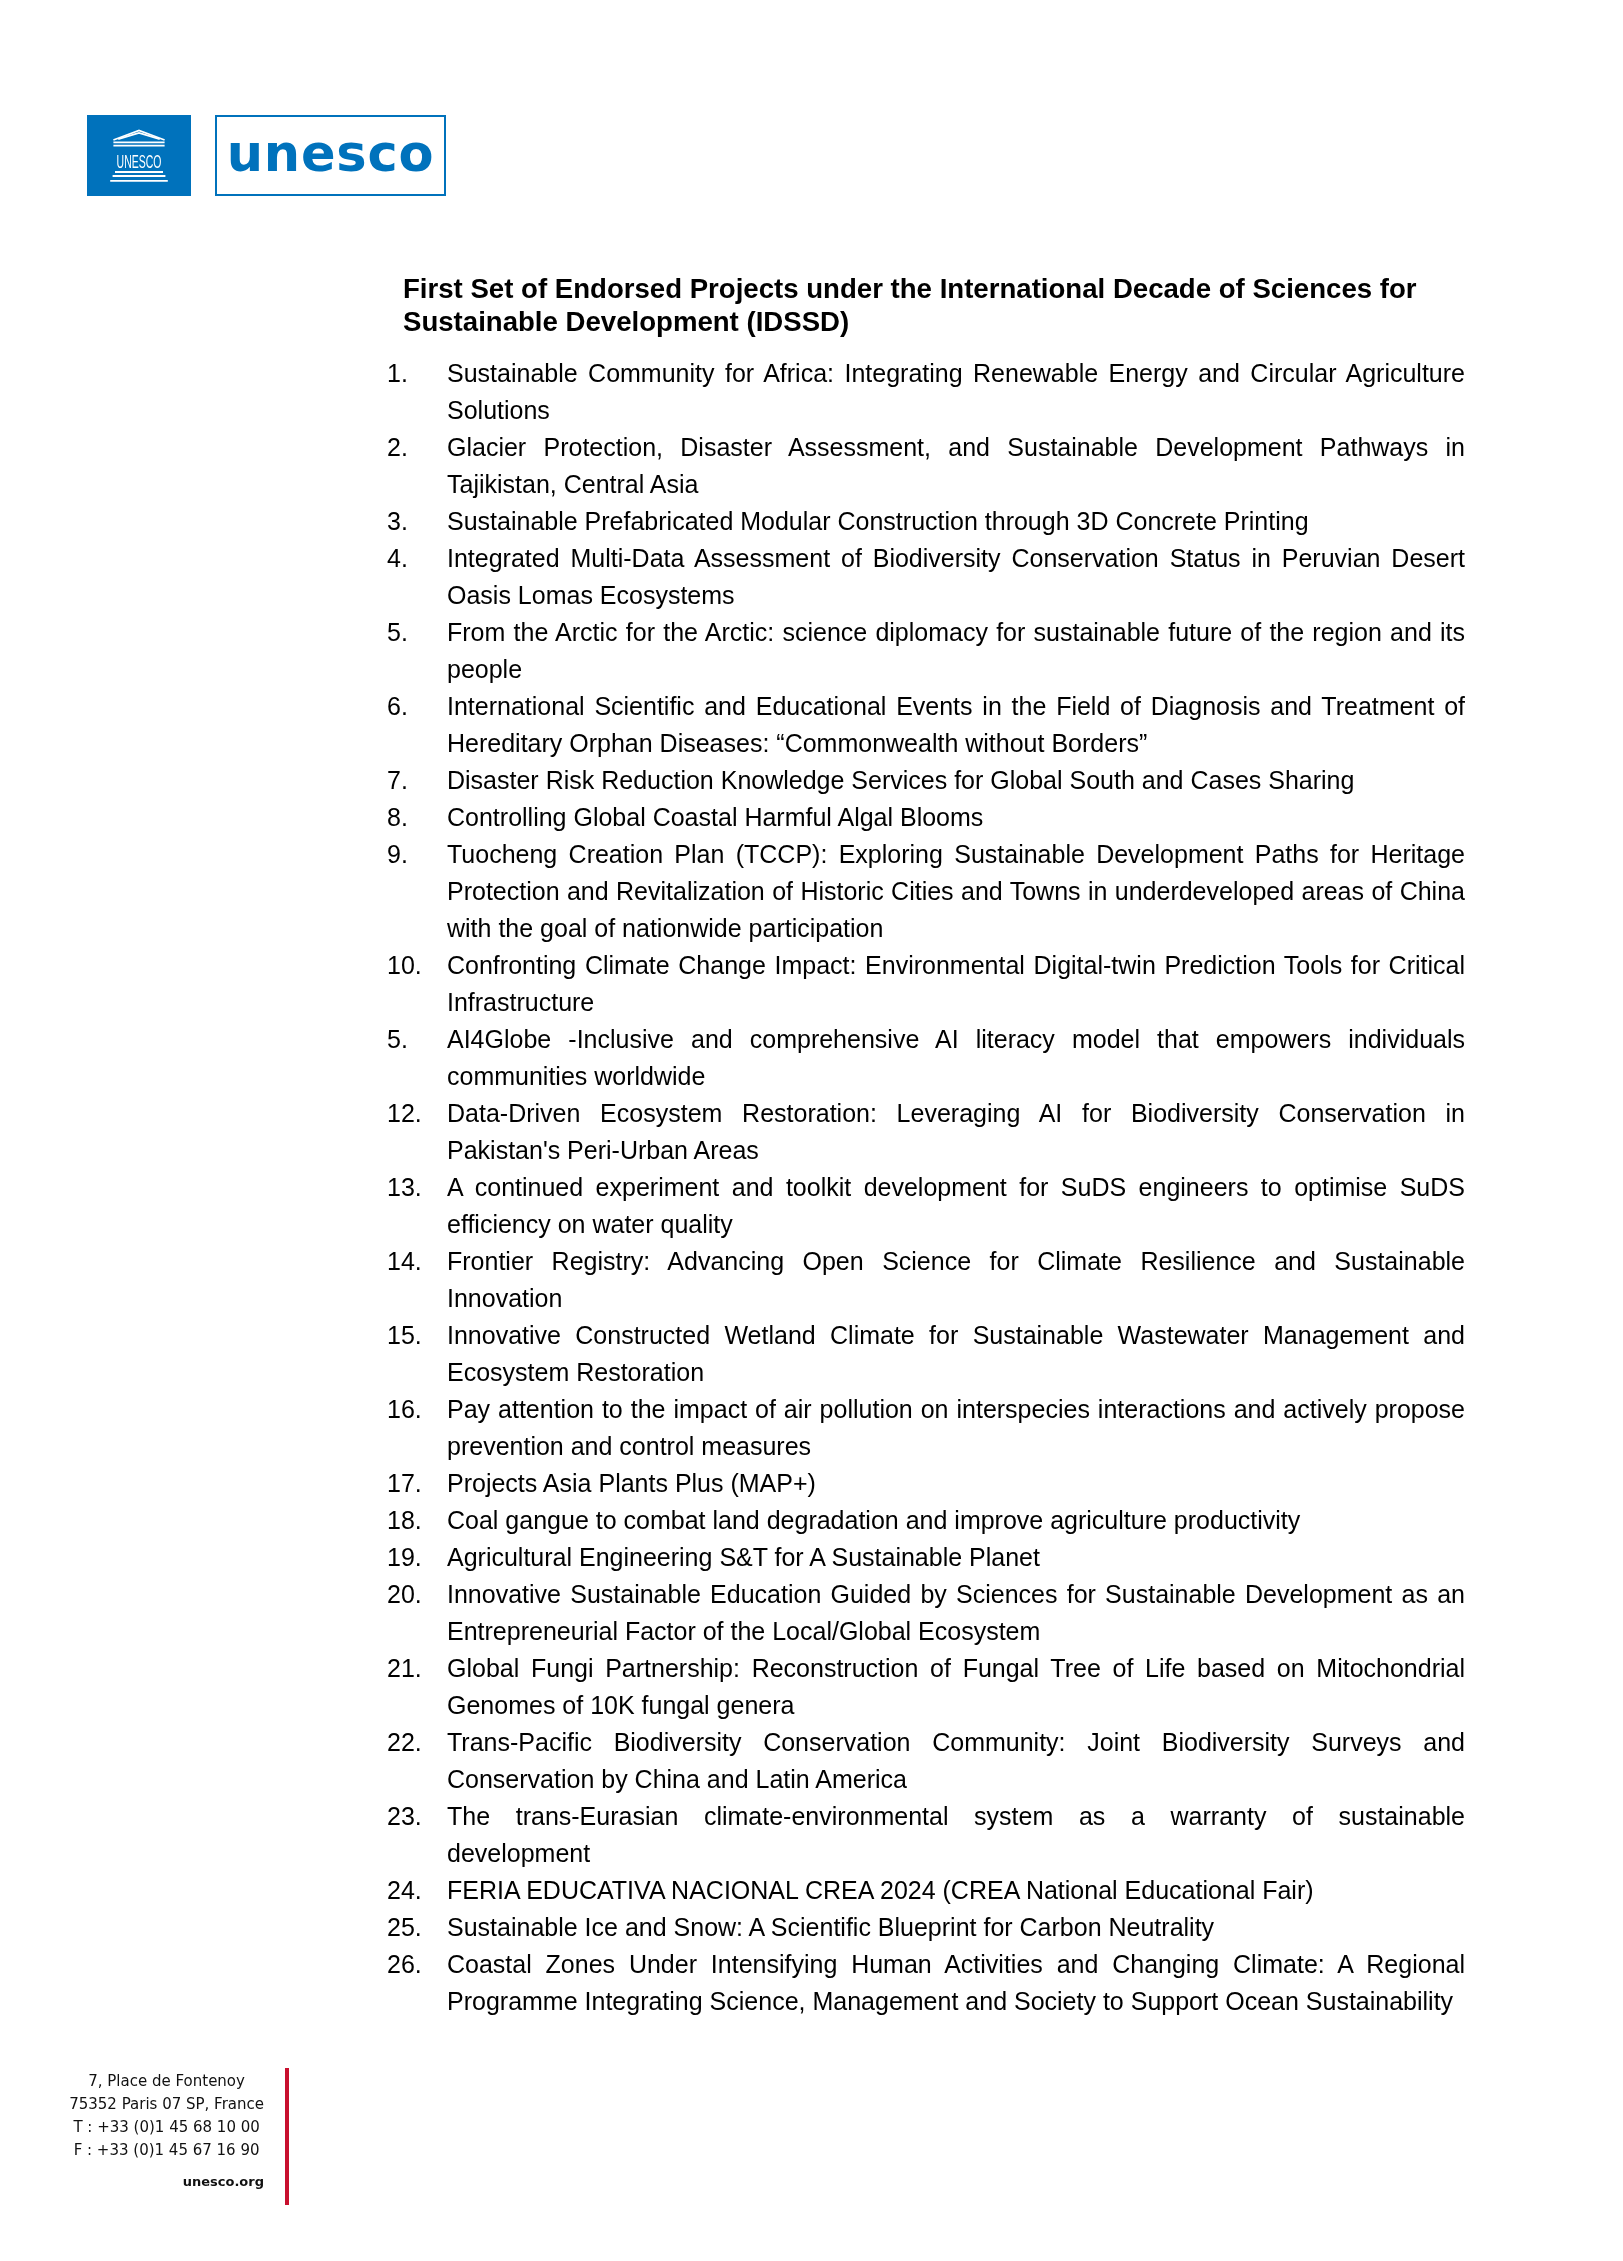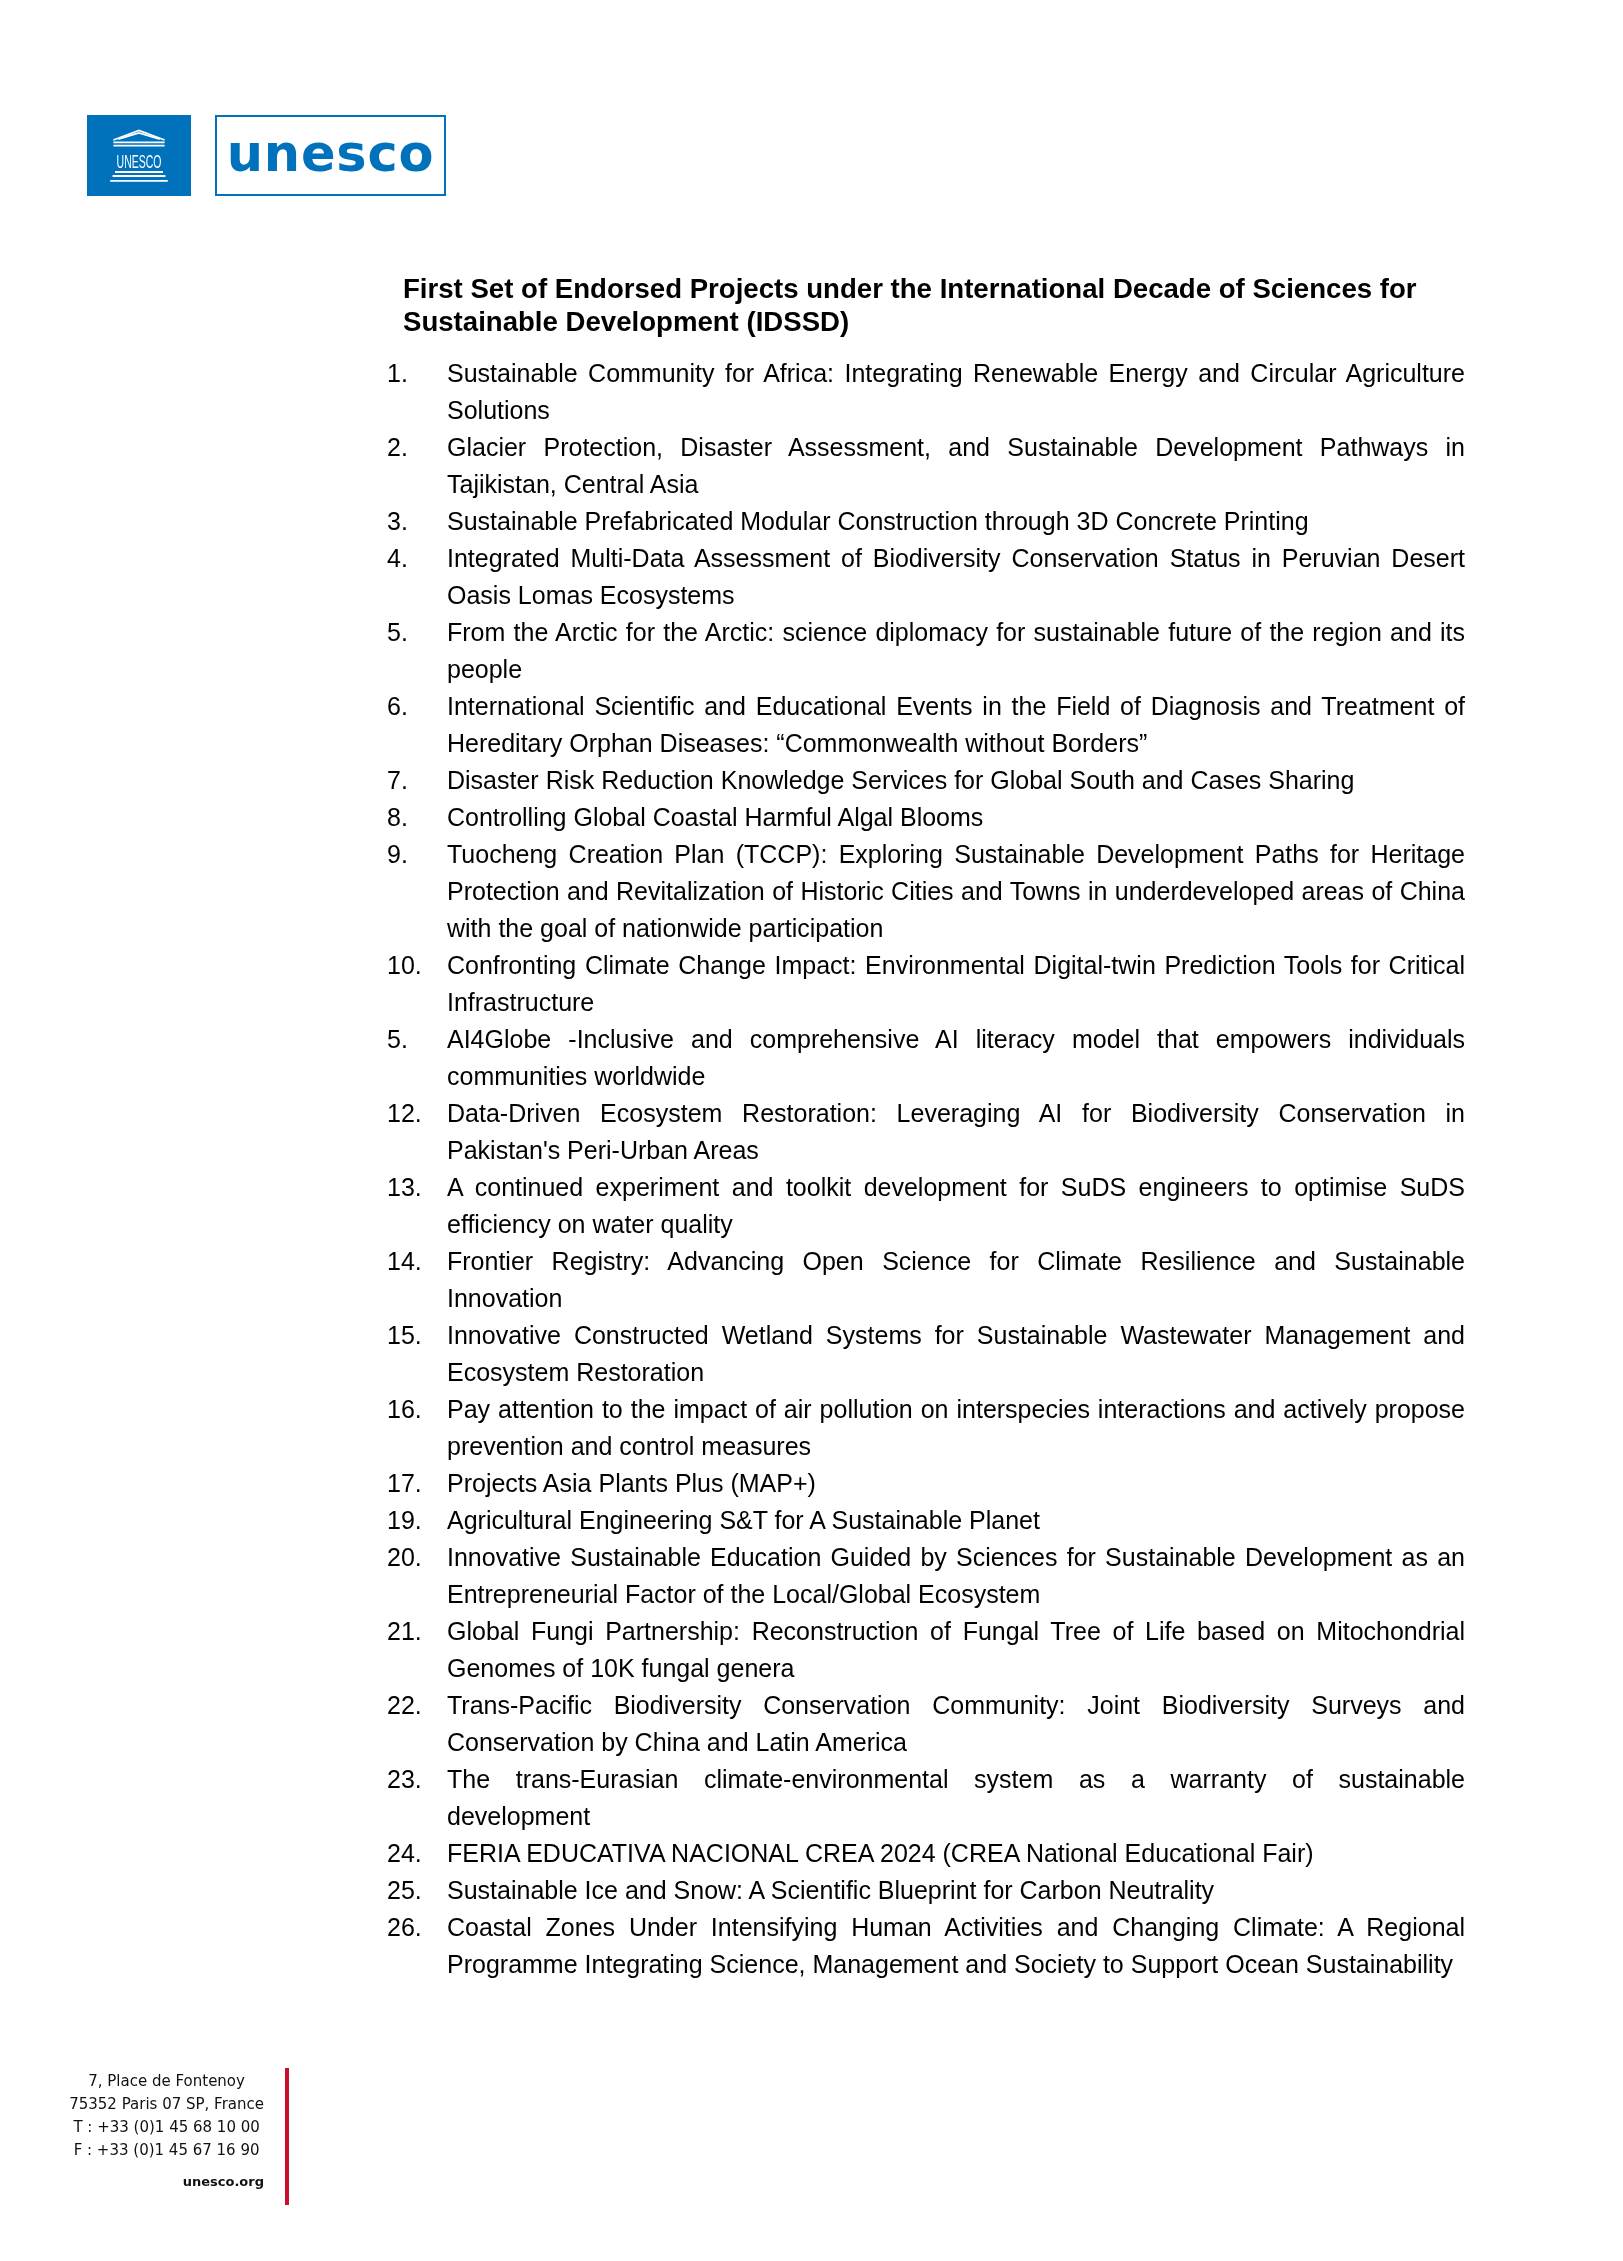--- a/index.html
+++ b/index.html
@@ -127,29 +127,33 @@
   <li class="list-item">
       <span class="item-num">13.</span>
       <span class="item-text">A continued experiment and toolkit development for SuDS engineers to optimise SuDS efficiency on water quality</span>
     </li>
   <li class="list-item">
       <span class="item-num">14.</span>
       <span class="item-text">Frontier Registry: Advancing Open Science for Climate Resilience and Sustainable Innovation</span>
     </li>
   <li class="list-item">
       <span class="item-num">15.</span>
-      <span class="item-text">Innovative Constructed Wetland Systems for Sustainable Wastewater Management and Ecosystem Restoration</span>
+      <span class="item-text">Innovative Constructed Wetland Climate for Sustainable Wastewater Management and Ecosystem Restoration</span>
     </li>
   <li class="list-item">
       <span class="item-num">16.</span>
       <span class="item-text">Pay attention to the impact of air pollution on interspecies interactions and actively propose prevention and control measures</span>
     </li>
   <li class="list-item">
       <span class="item-num">17.</span>
       <span class="item-text">Projects Asia Plants Plus (MAP+)</span>
+    </li>
+  <li class="list-item">
+      <span class="item-num">18.</span>
+      <span class="item-text">Coal gangue to combat land degradation and improve agriculture productivity</span>
     </li>
   <li class="list-item">
       <span class="item-num">19.</span>
       <span class="item-text">Agricultural Engineering S&amp;T for A Sustainable Planet</span>
     </li>
   <li class="list-item">
       <span class="item-num">20.</span>
       <span class="item-text">Innovative Sustainable Education Guided by Sciences for Sustainable Development as an Entrepreneurial Factor of the Local/Global Ecosystem</span>
     </li>
   <li class="list-item">

